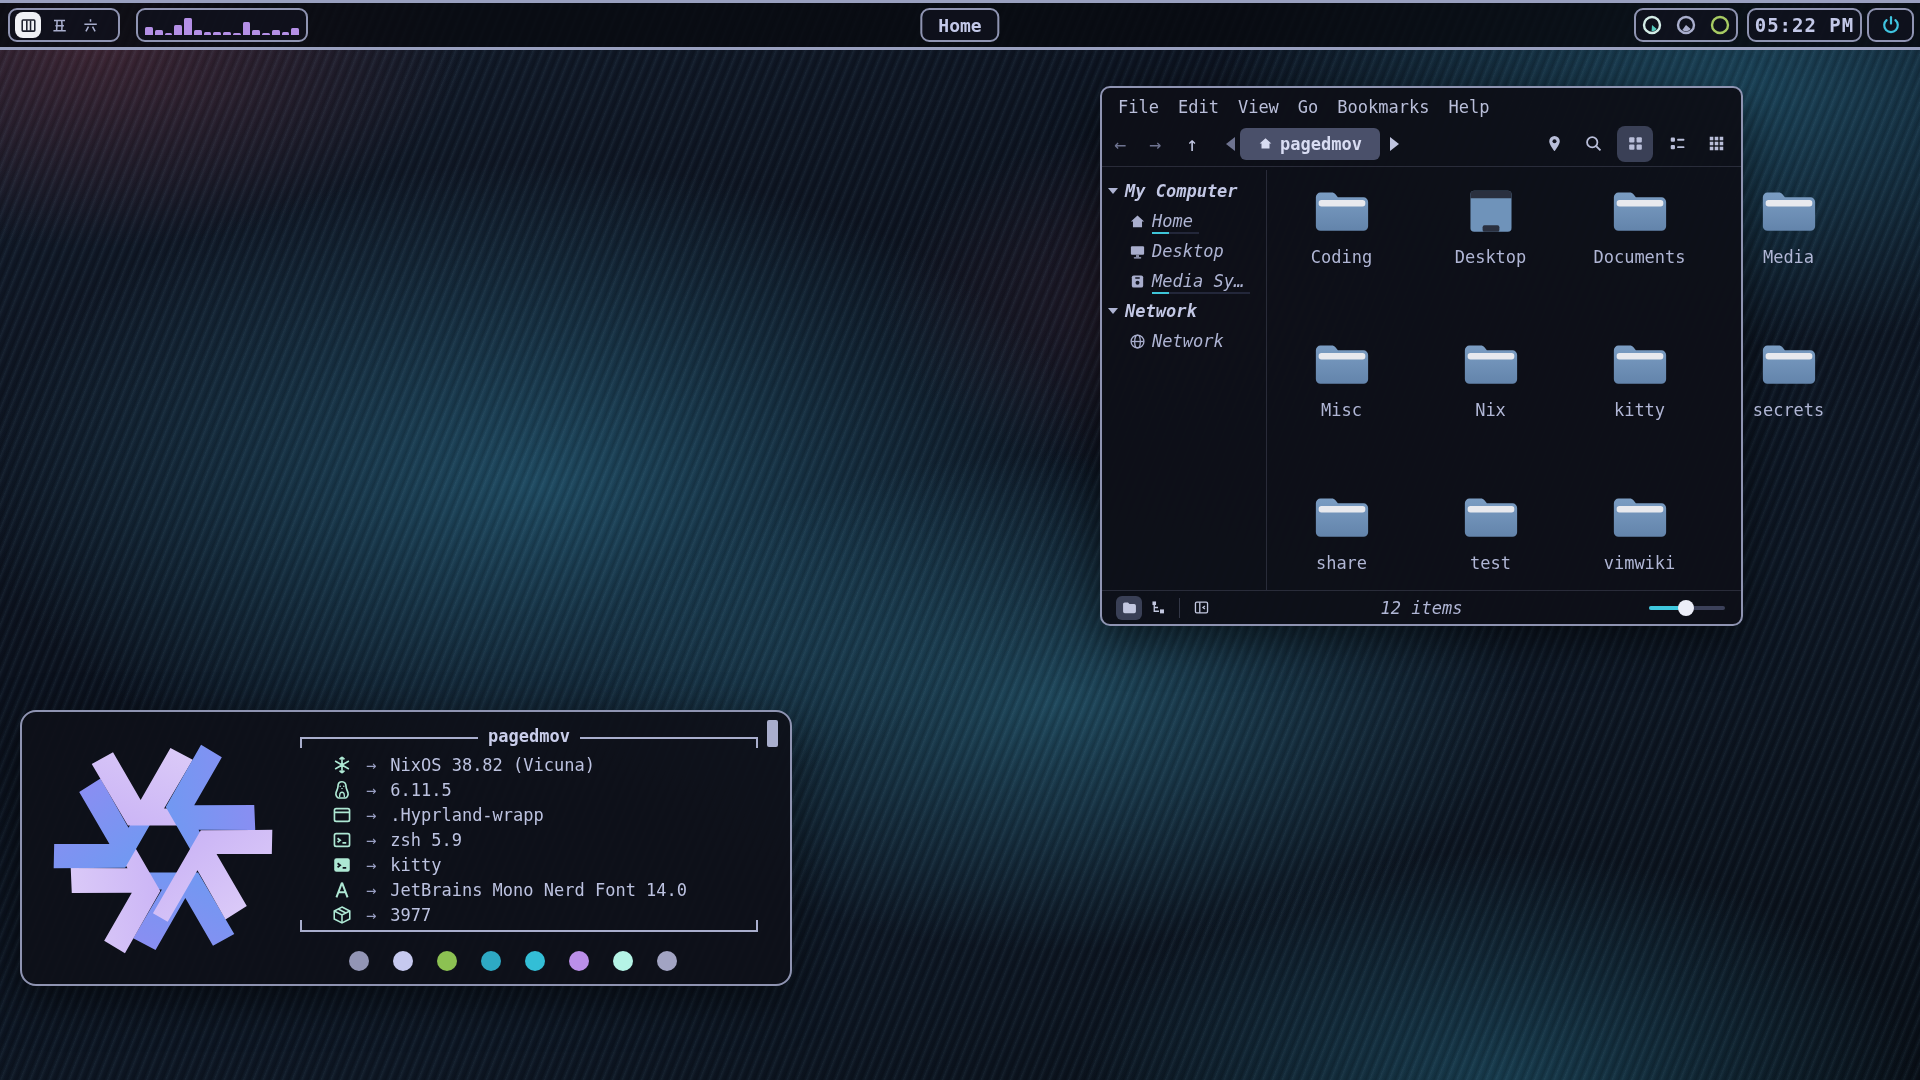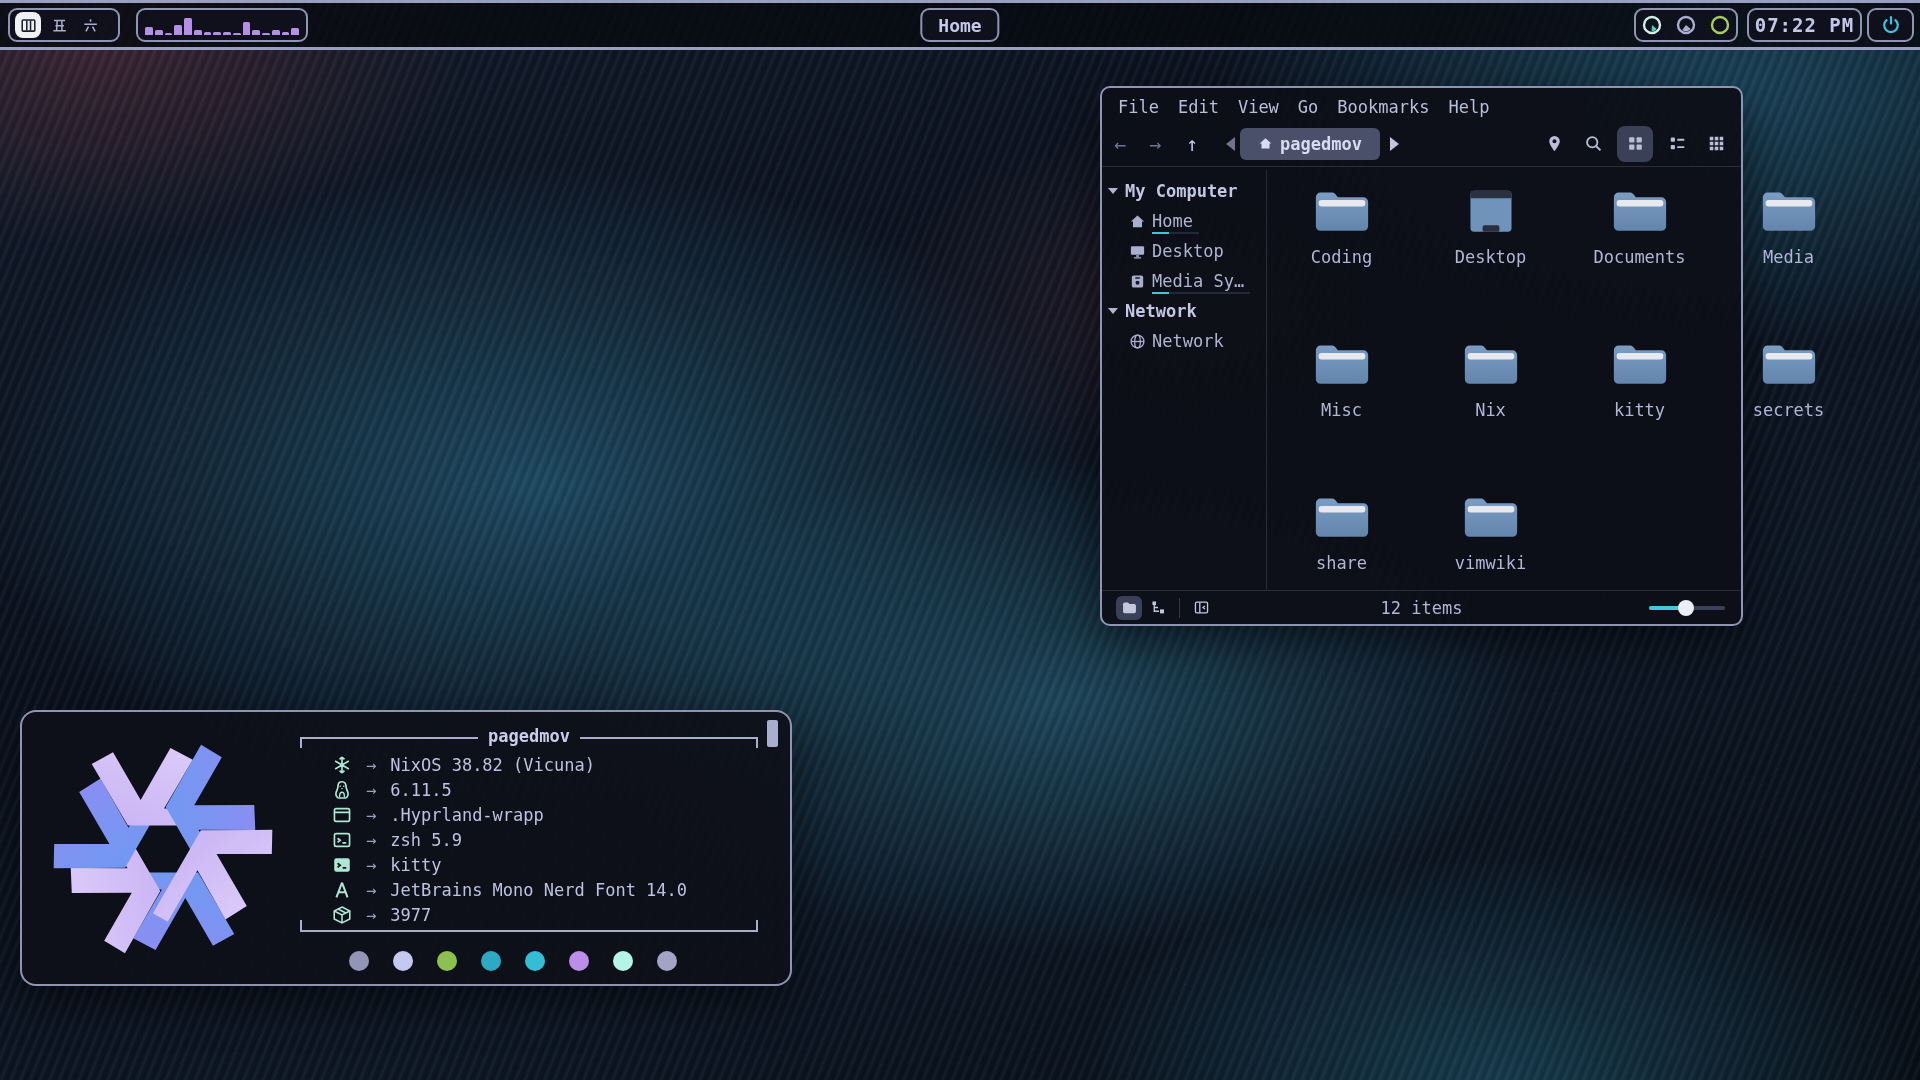--- a/index.html
+++ b/index.html
@@ -61,21 +61,21 @@
   .path-tab { position:absolute; left:138px; top:50%; transform:translateY(-50%); height:32px; width:140px;
     background:#4a506a; border:none; border-radius:6px; display:flex; align-items:center; justify-content:center;
     gap:7px; color:#d8dcf2; font-size:17px; font-weight:bold; font-family:inherit; cursor:pointer; }
   .path-tab svg { width:15px; height:15px; }
   .tb-right { position:absolute; top:0; height:100%; right:10px; display:flex; align-items:center; gap:9px; }
   .tb-ic { background:none; border:none; color:#b9bed9; width:30px; height:30px; display:flex;
     align-items:center; justify-content:center; cursor:pointer; border-radius:8px; }
   .tb-ic svg { width:19px; height:19px; }
   .tb-ic.active { background:#3a4056; width:36px; height:36px; }
   .fm-body { position:absolute; top:82px; bottom:34px; left:0; right:0; display:flex; }
-  .fm-sidebar { width:164px; padding-top:6px; flex:none; }
+  .fm-sidebar { width:164px; padding-top:6px; flex:none;font-style:italic; }
   .side-header { display:flex; align-items:center; gap:7px; padding:5px 0 5px 6px; color:#c2c7e4;
     font-weight:bold; cursor:pointer; }
   .tri-d { width:0; height:0; border-left:5px solid transparent; border-right:5px solid transparent;
     border-top:6px solid #aeb4d3; }
   .side-item { display:flex; align-items:center; gap:6px; padding:5px 0 5px 27px; color:#aeb4d3; cursor:pointer; }
   .side-item .sicon { width:17px; height:17px; display:flex; color:#a9aecd; }
   .side-item .sicon svg { width:17px; height:17px; }
   .side-item .slbl { position:relative; }
   .side-item.ul .slbl::after { content:""; position:absolute; left:0; right:-6px; bottom:-3px; height:2px;
     background:#23273a; }
@@ -86,21 +86,21 @@
   .cell { display:flex; flex-direction:column; align-items:center; padding-top:3px; cursor:pointer; }
   .fico { width:56px; height:48px; }
   .flbl { margin-top:12px; color:#b0b6d5; font-size:17px; }
   .fm-statusbar { position:absolute; left:0; right:0; bottom:0; height:34px;
     border-top:1px solid rgba(140,146,178,0.22); display:flex; align-items:center; padding:0 14px; }
   .sb-btn { width:26px; height:24px; background:none; border:none; border-radius:6px; color:#c3c8e0;
     display:flex; align-items:center; justify-content:center; cursor:pointer; margin-right:3px; }
   .sb-btn svg { width:17px; height:17px; }
   .sb-btn.active { background:#3a4056; }
   .sb-sep { width:1px; height:20px; background:rgba(140,146,178,0.3); margin:0 8px 0 5px; }
-  .sb-count { position:absolute; left:50%; transform:translateX(-50%); color:#b0b6d5; }
+  .sb-count { position:absolute; left:50%; transform:translateX(-50%); color:#b0b6d5;font-style:italic; }
   .zoom-slider { position:absolute; right:16px; width:76px; height:14px; cursor:pointer; }
   .zs-track { position:absolute; top:5px; left:0; right:0; height:4px; border-radius:2px; background:#3c415a; }
   .zs-fill { position:absolute; top:5px; left:0; height:4px; border-radius:2px; background:#3fc8de; }
   .zs-knob { position:absolute; top:-1px; width:16px; height:16px; border-radius:50%; background:#eceef8; }
 
   
   .term-win { position:absolute; left:20px; top:710px; width:772px; height:276px;
     background:rgba(14,16,25,0.93); border:2px solid #8f94b2; border-radius:16px; z-index:3;
     box-shadow:0 14px 44px rgba(0,0,0,0.5); }
   .nix-logo { position:absolute; left:24px; top:20px; width:234px; height:234px; }
@@ -171,21 +171,21 @@
         <path d="M11 11 L15.75 14.99 A6.2 6.2 0 0 1 10.57 17.18 Z" fill="#54cabc"></path>
       </svg>
       <svg class="gauge" viewBox="0 0 22 22">
         <circle cx="11" cy="11" r="8" fill="none" stroke="#a9aecd" stroke-width="2.4"></circle>
         <path d="M11 11 L15.75 14.99 A6.2 6.2 0 0 1 7.32 15.99 Z" fill="#a9aecd"></path>
       </svg>
       <svg class="gauge" viewBox="0 0 22 22">
         <circle cx="11" cy="11" r="8" fill="none" stroke="#a7cb63" stroke-width="2.4"></circle>
       </svg>
     </div>
-  <div class="pill clock-pill">07:22 PM</div>
+  <div class="pill clock-pill">05:22 PM</div>
   <div class="pill power-pill">
     <svg viewBox="0 0 22 22" fill="none" stroke="currentColor" stroke-width="2.2" stroke-linecap="round">
         <path d="M11 3.2v6.4"></path>
         <path d="M6.6 6.1a6.8 6.8 0 1 0 8.8 0"></path>
       </svg>
   </div>
 </div>
 
 <div class="fm-win">
   <div class="fm-menubar" id="fmMenu">
@@ -418,20 +418,33 @@
           <div class="fico"><svg viewBox="0 0 60 52">
               <defs>
                 <linearGradient id="fgrad" x1="0" y1="0" x2="0" y2="1">
                   <stop offset="0" stop-color="#7b9dc3"></stop>
                   <stop offset="1" stop-color="#6384ab"></stop>
                 </linearGradient>
               </defs>
               <path d="M2 11a5 5 0 0 1 5-5h12c1.6 0 3 .6 4 1.8L25.6 11H53a5 5 0 0 1 5 5v26a5 5 0 0 1-5 5H7a5 5 0 0 1-5-5Z" fill="url(#fgrad)"></path>
               <rect x="5" y="14" width="50" height="7" rx="3" fill="#e8e9ee"></rect>
             </svg></div>
+          <div class="flbl">test</div>
+        </div>
+        <div class="cell">
+          <div class="fico"><svg viewBox="0 0 60 52">
+              <defs>
+                <linearGradient id="fgrad" x1="0" y1="0" x2="0" y2="1">
+                  <stop offset="0" stop-color="#7b9dc3"></stop>
+                  <stop offset="1" stop-color="#6384ab"></stop>
+                </linearGradient>
+              </defs>
+              <path d="M2 11a5 5 0 0 1 5-5h12c1.6 0 3 .6 4 1.8L25.6 11H53a5 5 0 0 1 5 5v26a5 5 0 0 1-5 5H7a5 5 0 0 1-5-5Z" fill="url(#fgrad)"></path>
+              <rect x="5" y="14" width="50" height="7" rx="3" fill="#e8e9ee"></rect>
+            </svg></div>
           <div class="flbl">vimwiki</div>
         </div>
       </div>
   </div>
   <div class="fm-statusbar">
     <button class="sb-btn active" id="sbFolder">
         <svg viewBox="0 0 18 18">
           <path d="M2.2 5.4c0-1 .8-1.8 1.8-1.8h3.4l1.6 1.8h5a1.8 1.8 0 0 1 1.8 1.8v6a1.8 1.8 0 0 1-1.8 1.8H4a1.8 1.8 0 0 1-1.8-1.8Z" fill="currentColor"></path>
         </svg>
       </button>

